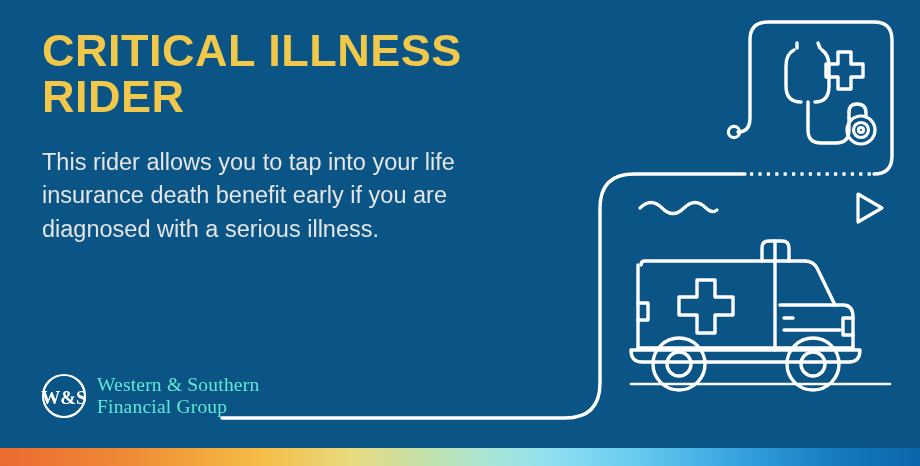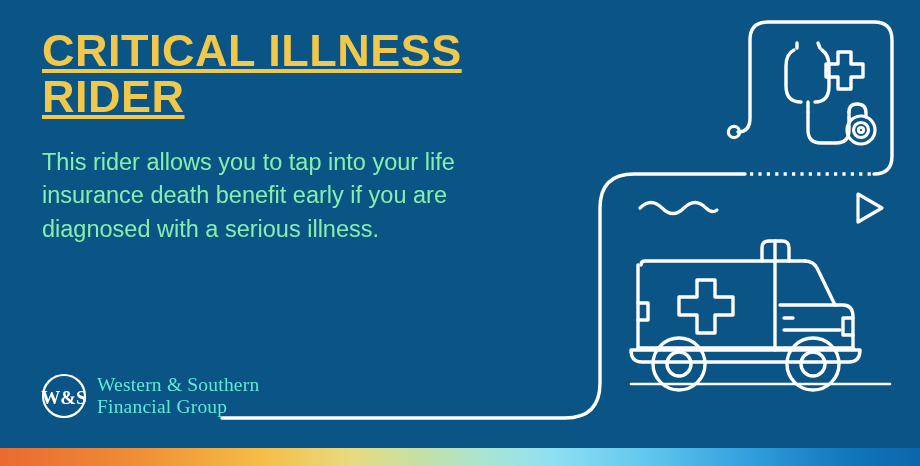--- a/index.html
+++ b/index.html
@@ -28,28 +28,27 @@
     left: 42px;
     top: 28px;
     width: 520px;
     color: #f2c84b;
     font-size: 45px;
     line-height: 1.02;
     font-weight: bold;
     letter-spacing: 0.5px;
     white-space: pre-line;
     margin: 0;
-    text-decoration: underline;
   }
   #subcopy {
     position: absolute;
     left: 42px;
     top: 146px;
     width: 480px;
-    color: #86efac;
+    color: #e5e5e5;
     font-size: 23.5px;
     line-height: 1.42;
     font-weight: normal;
     margin: 0;
   }
   
   #logo {
     position: absolute;
     left: 40px;
     top: 372px;

